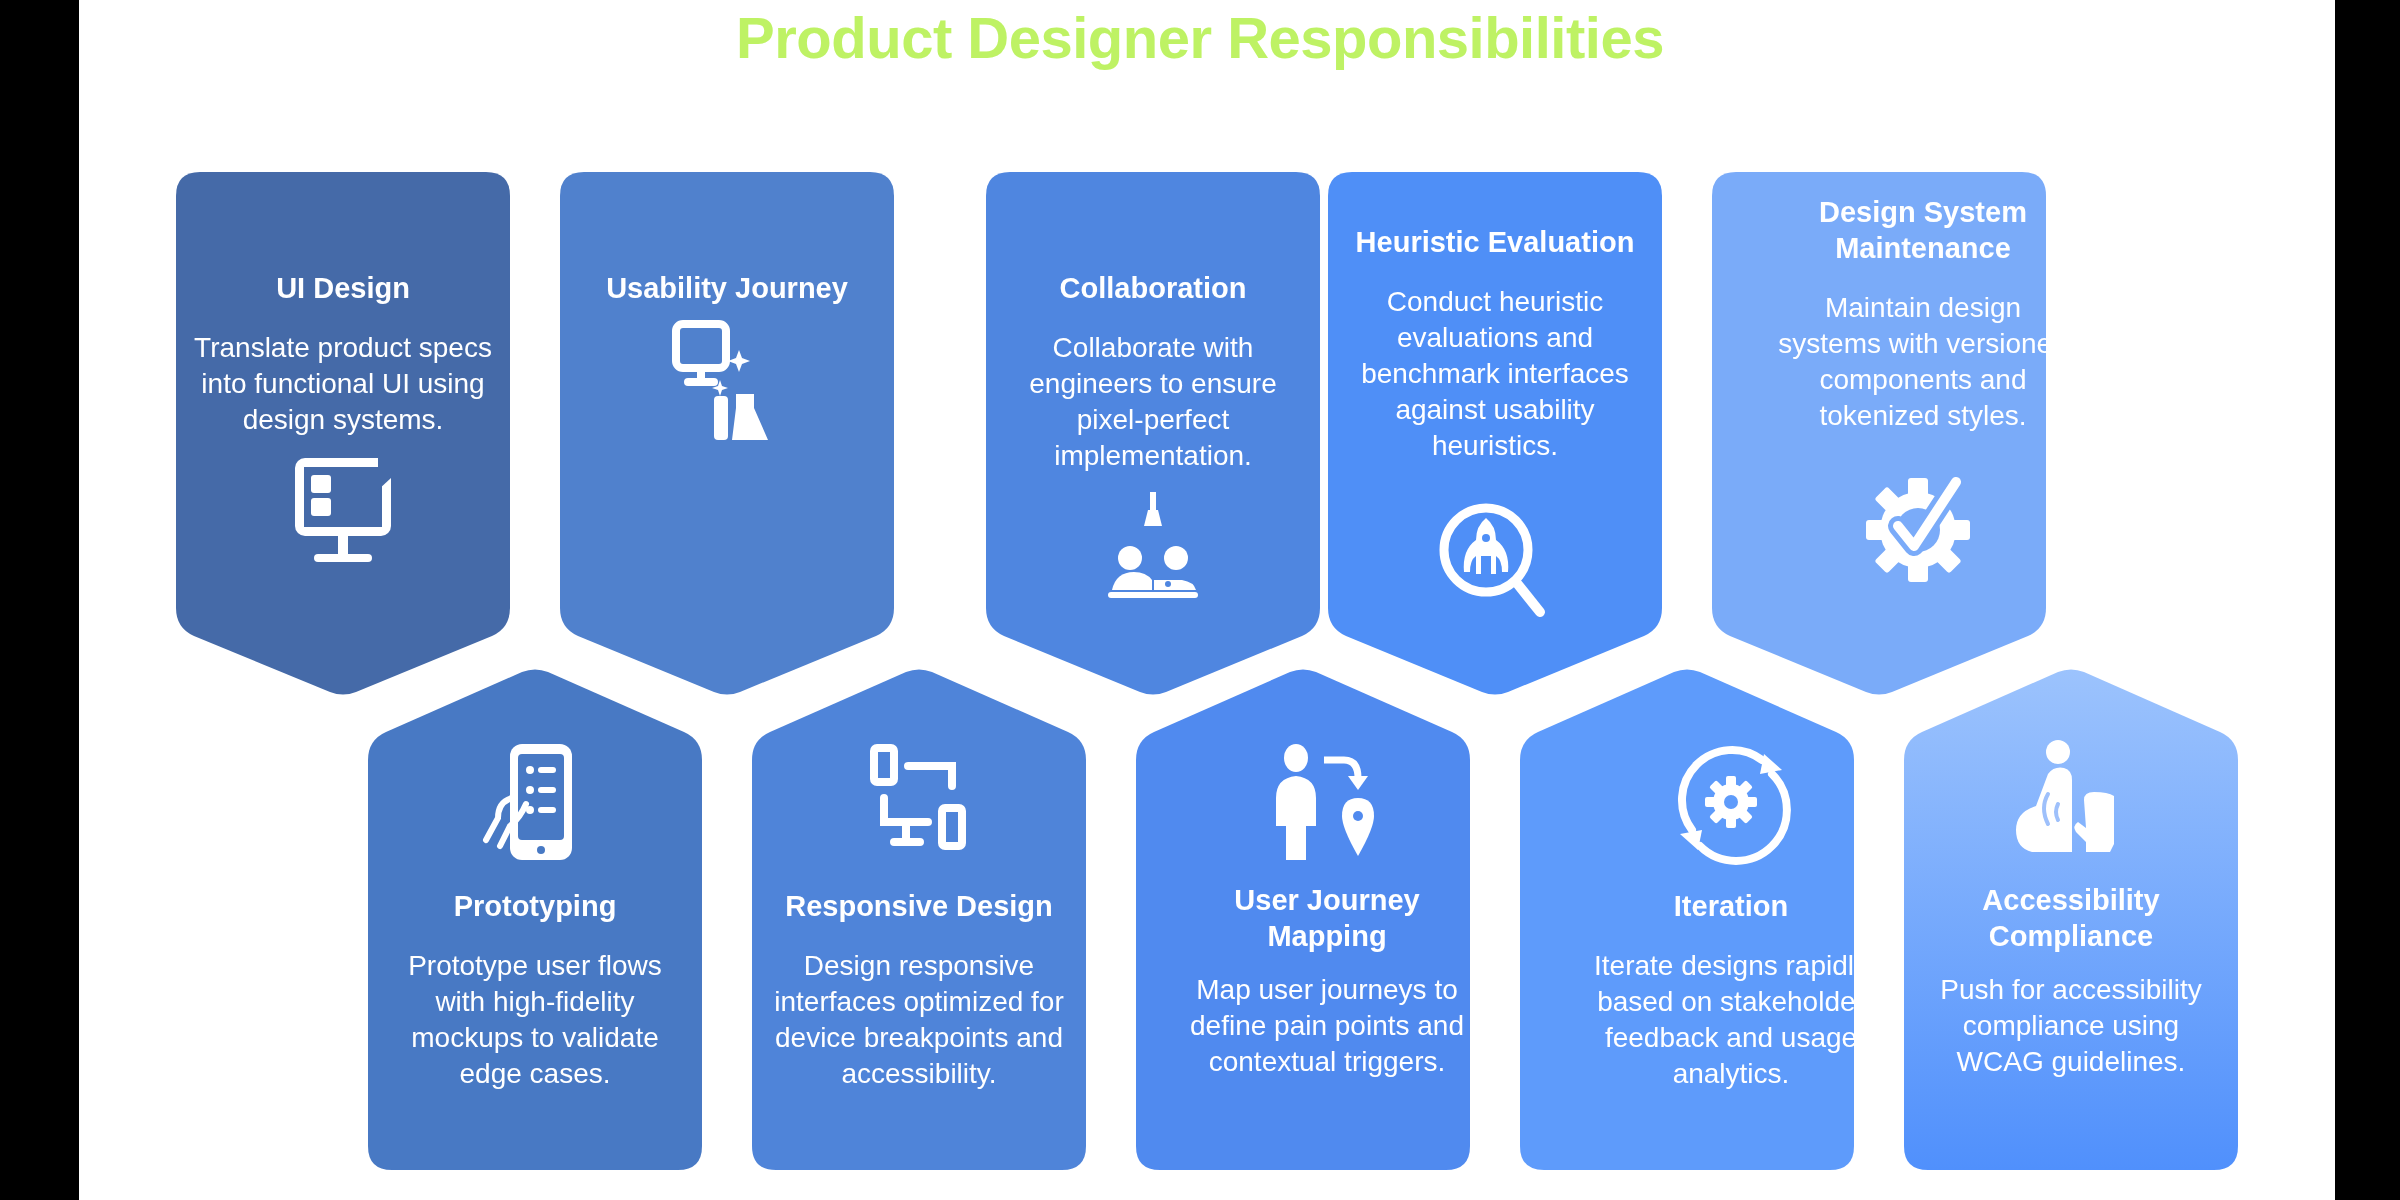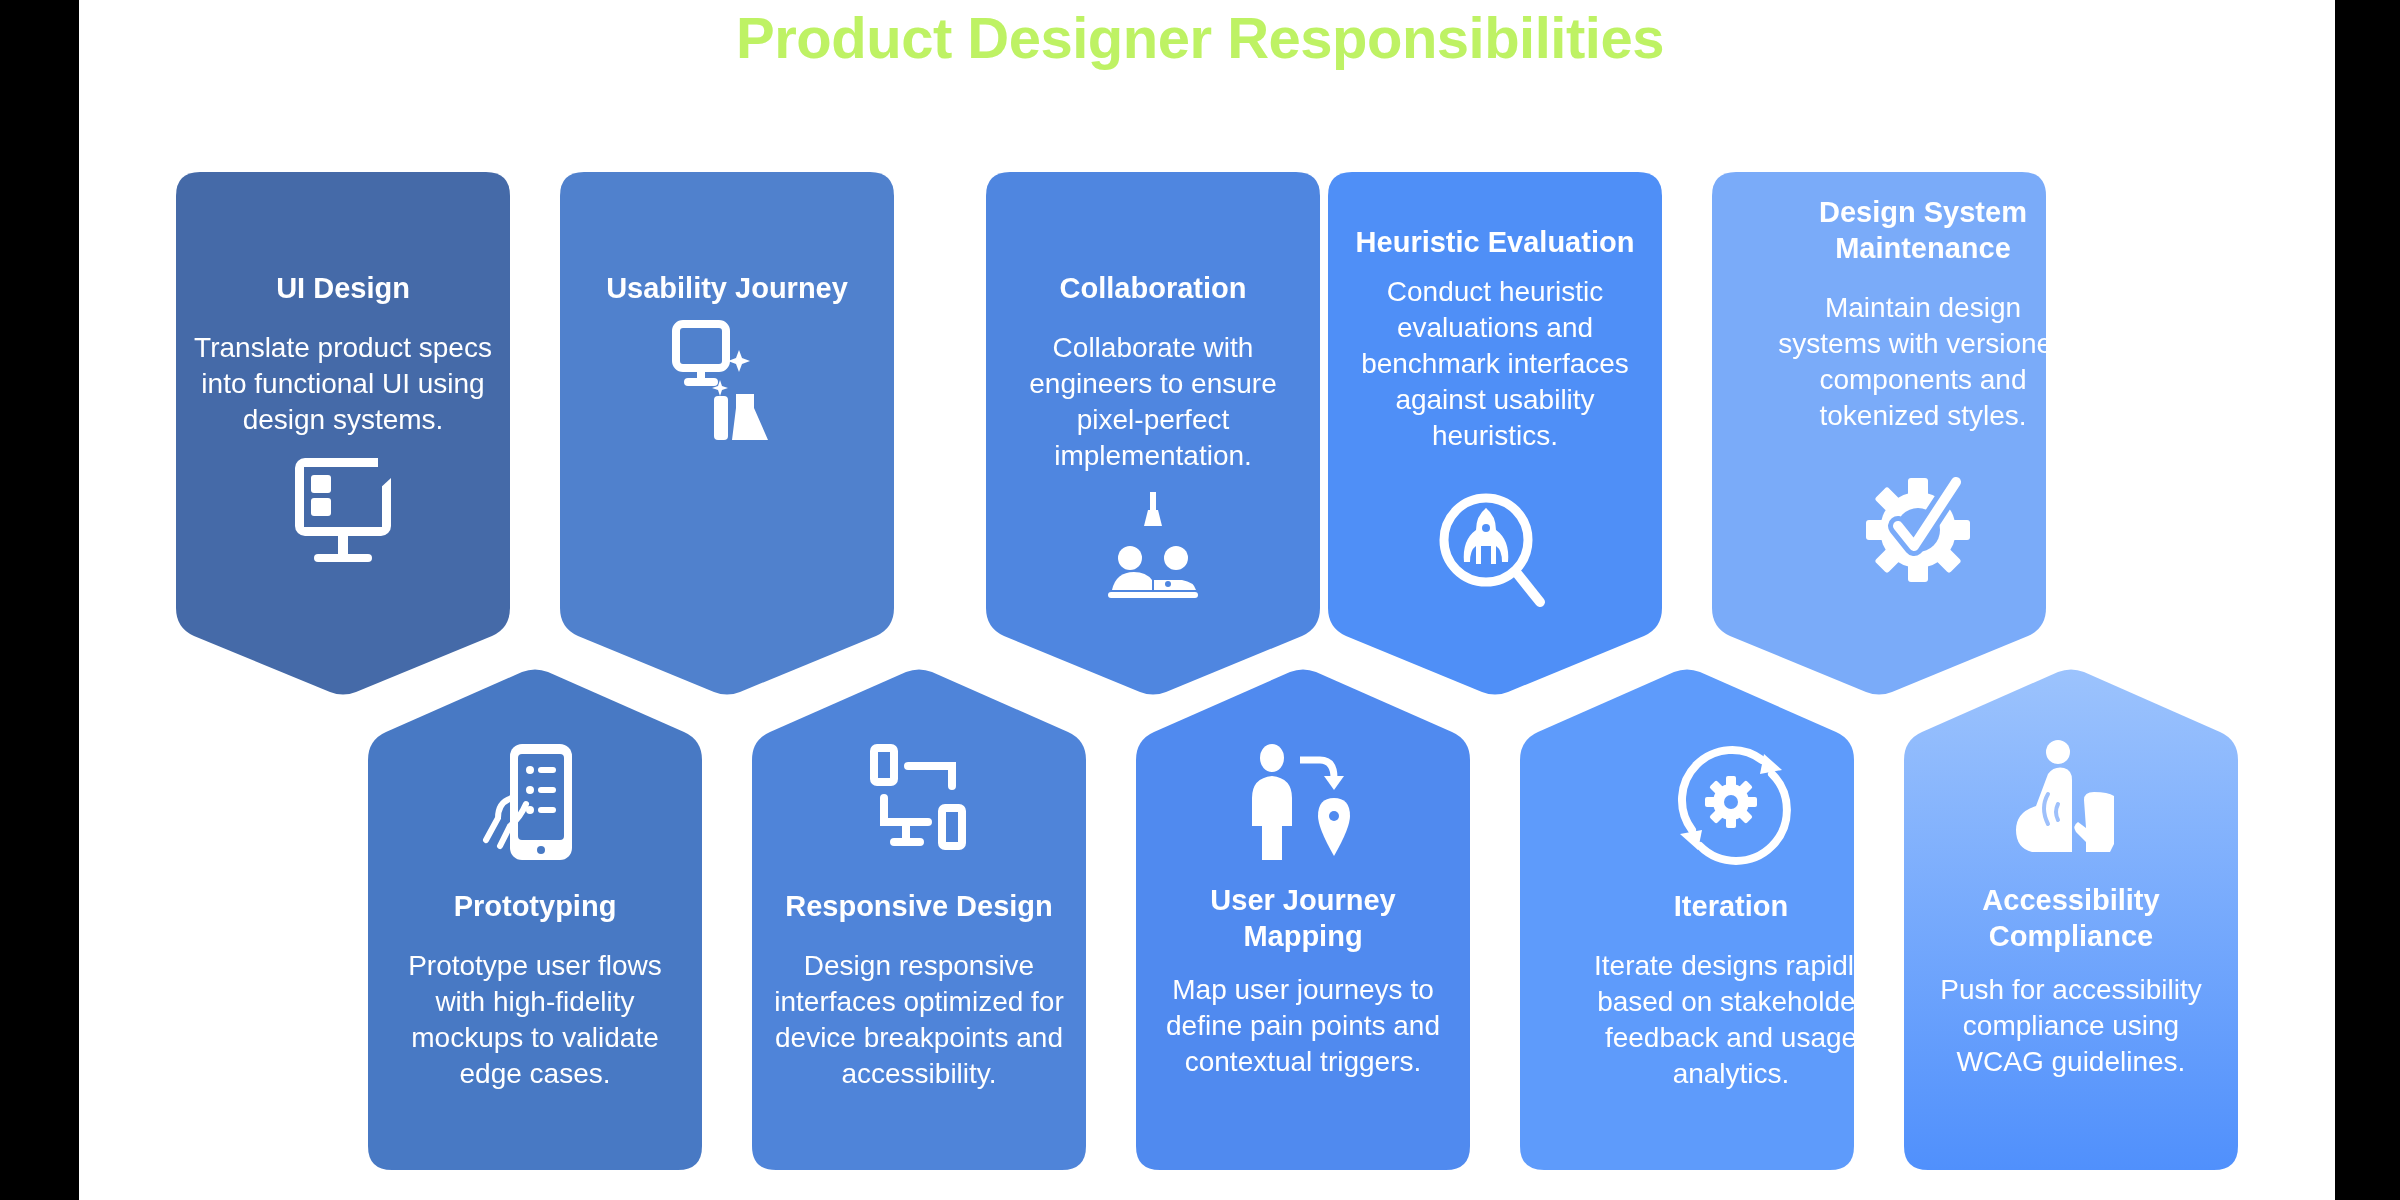--- a/index.html
+++ b/index.html
@@ -84,21 +84,21 @@
     </div>
   </div>
 </div>
 
 <div class="card" style="left:1328px;top:172px;height:524px;">
   <svg class="shape" width="334" height="524">
     <path d="M24 0 H310 Q334 0 334 24 V436 Q334 456 316 464 L180 520 Q167 525 154 520 L18 464 Q0 456 0 436 V24 Q0 0 24 0 Z" fill="#4F8FF7"></path>
   </svg>
   <div class="inner" style="top:52px;">
     <h3>Heuristic Evaluation</h3>
-    <p style="margin-top:14px">Conduct heuristic evaluations and benchmark interfaces against usability heuristics.</p>
+    <p style="margin-top:24px">Conduct heuristic evaluations and benchmark interfaces against usability heuristics.</p>
     <div class="icon" style="margin-top:30px">
       <svg viewBox="0 0 130 130">
           <circle cx="56" cy="56" r="42" fill="none" stroke="#fff" stroke-width="9"></circle>
           <line x1="86" y1="88" x2="110" y2="118" stroke="#fff" stroke-width="10" stroke-linecap="round"></line>
           <path d="M56 24 q10 8 10 22 q14 10 12 32 h-6 q0 -12 -6 -16 v18 h-5 v-18 h-10 v18 h-5 v-18 q-6 4 -6 16 h-6 q-2 -22 12 -32 q0 -14 10 -22z" fill="#fff"></path>
           <circle cx="56" cy="44" r="4" fill="#4F8FF7"></circle>
         </svg>
     </div>
   </div>
 </div>
@@ -169,21 +169,21 @@
         </svg>
     </div>
     <h3 style="margin-top:20px">Responsive Design</h3>
     <p style="margin-top:24px">Design responsive interfaces optimized for device breakpoints and accessibility.</p>
   </div>
 </div>
 <div class="card" style="left:1136px;top:668px;height:502px;">
   <svg class="shape" width="334" height="502">
     <path d="M154 4 Q167 -1 180 4 L316 64 Q334 72 334 92 V478 Q334 502 310 502 H24 Q0 502 0 478 V92 Q0 72 18 64 Z" fill="#508AEF"></path>
   </svg>
-  <div class="inner" style="top:70px;">
+  <div class="inner" style="top:70px;margin-left:24px;">
     <div class="icon">
       <svg viewBox="0 0 130 130">
           <ellipse cx="34" cy="20" rx="12" ry="14" fill="#fff"></ellipse>
           <path d="M14 60 q0 -20 20 -22 q20 2 20 22 v28 h-10 v34 h-20 v-34 h-10z" fill="#fff"></path>
           <path d="M62 22 h20 q14 0 14 18" fill="none" stroke="#fff" stroke-width="7"></path>
           <path d="M86 38 l10 14 l10 -14z" fill="#fff"></path>
           <path d="M96 60 q16 0 16 18 q0 12 -16 40 q-16 -28 -16 -40 q0 -18 16 -18z" fill="#fff"></path>
           <circle cx="96" cy="78" r="5" fill="#508AEF"></circle>
         </svg>
     </div>

